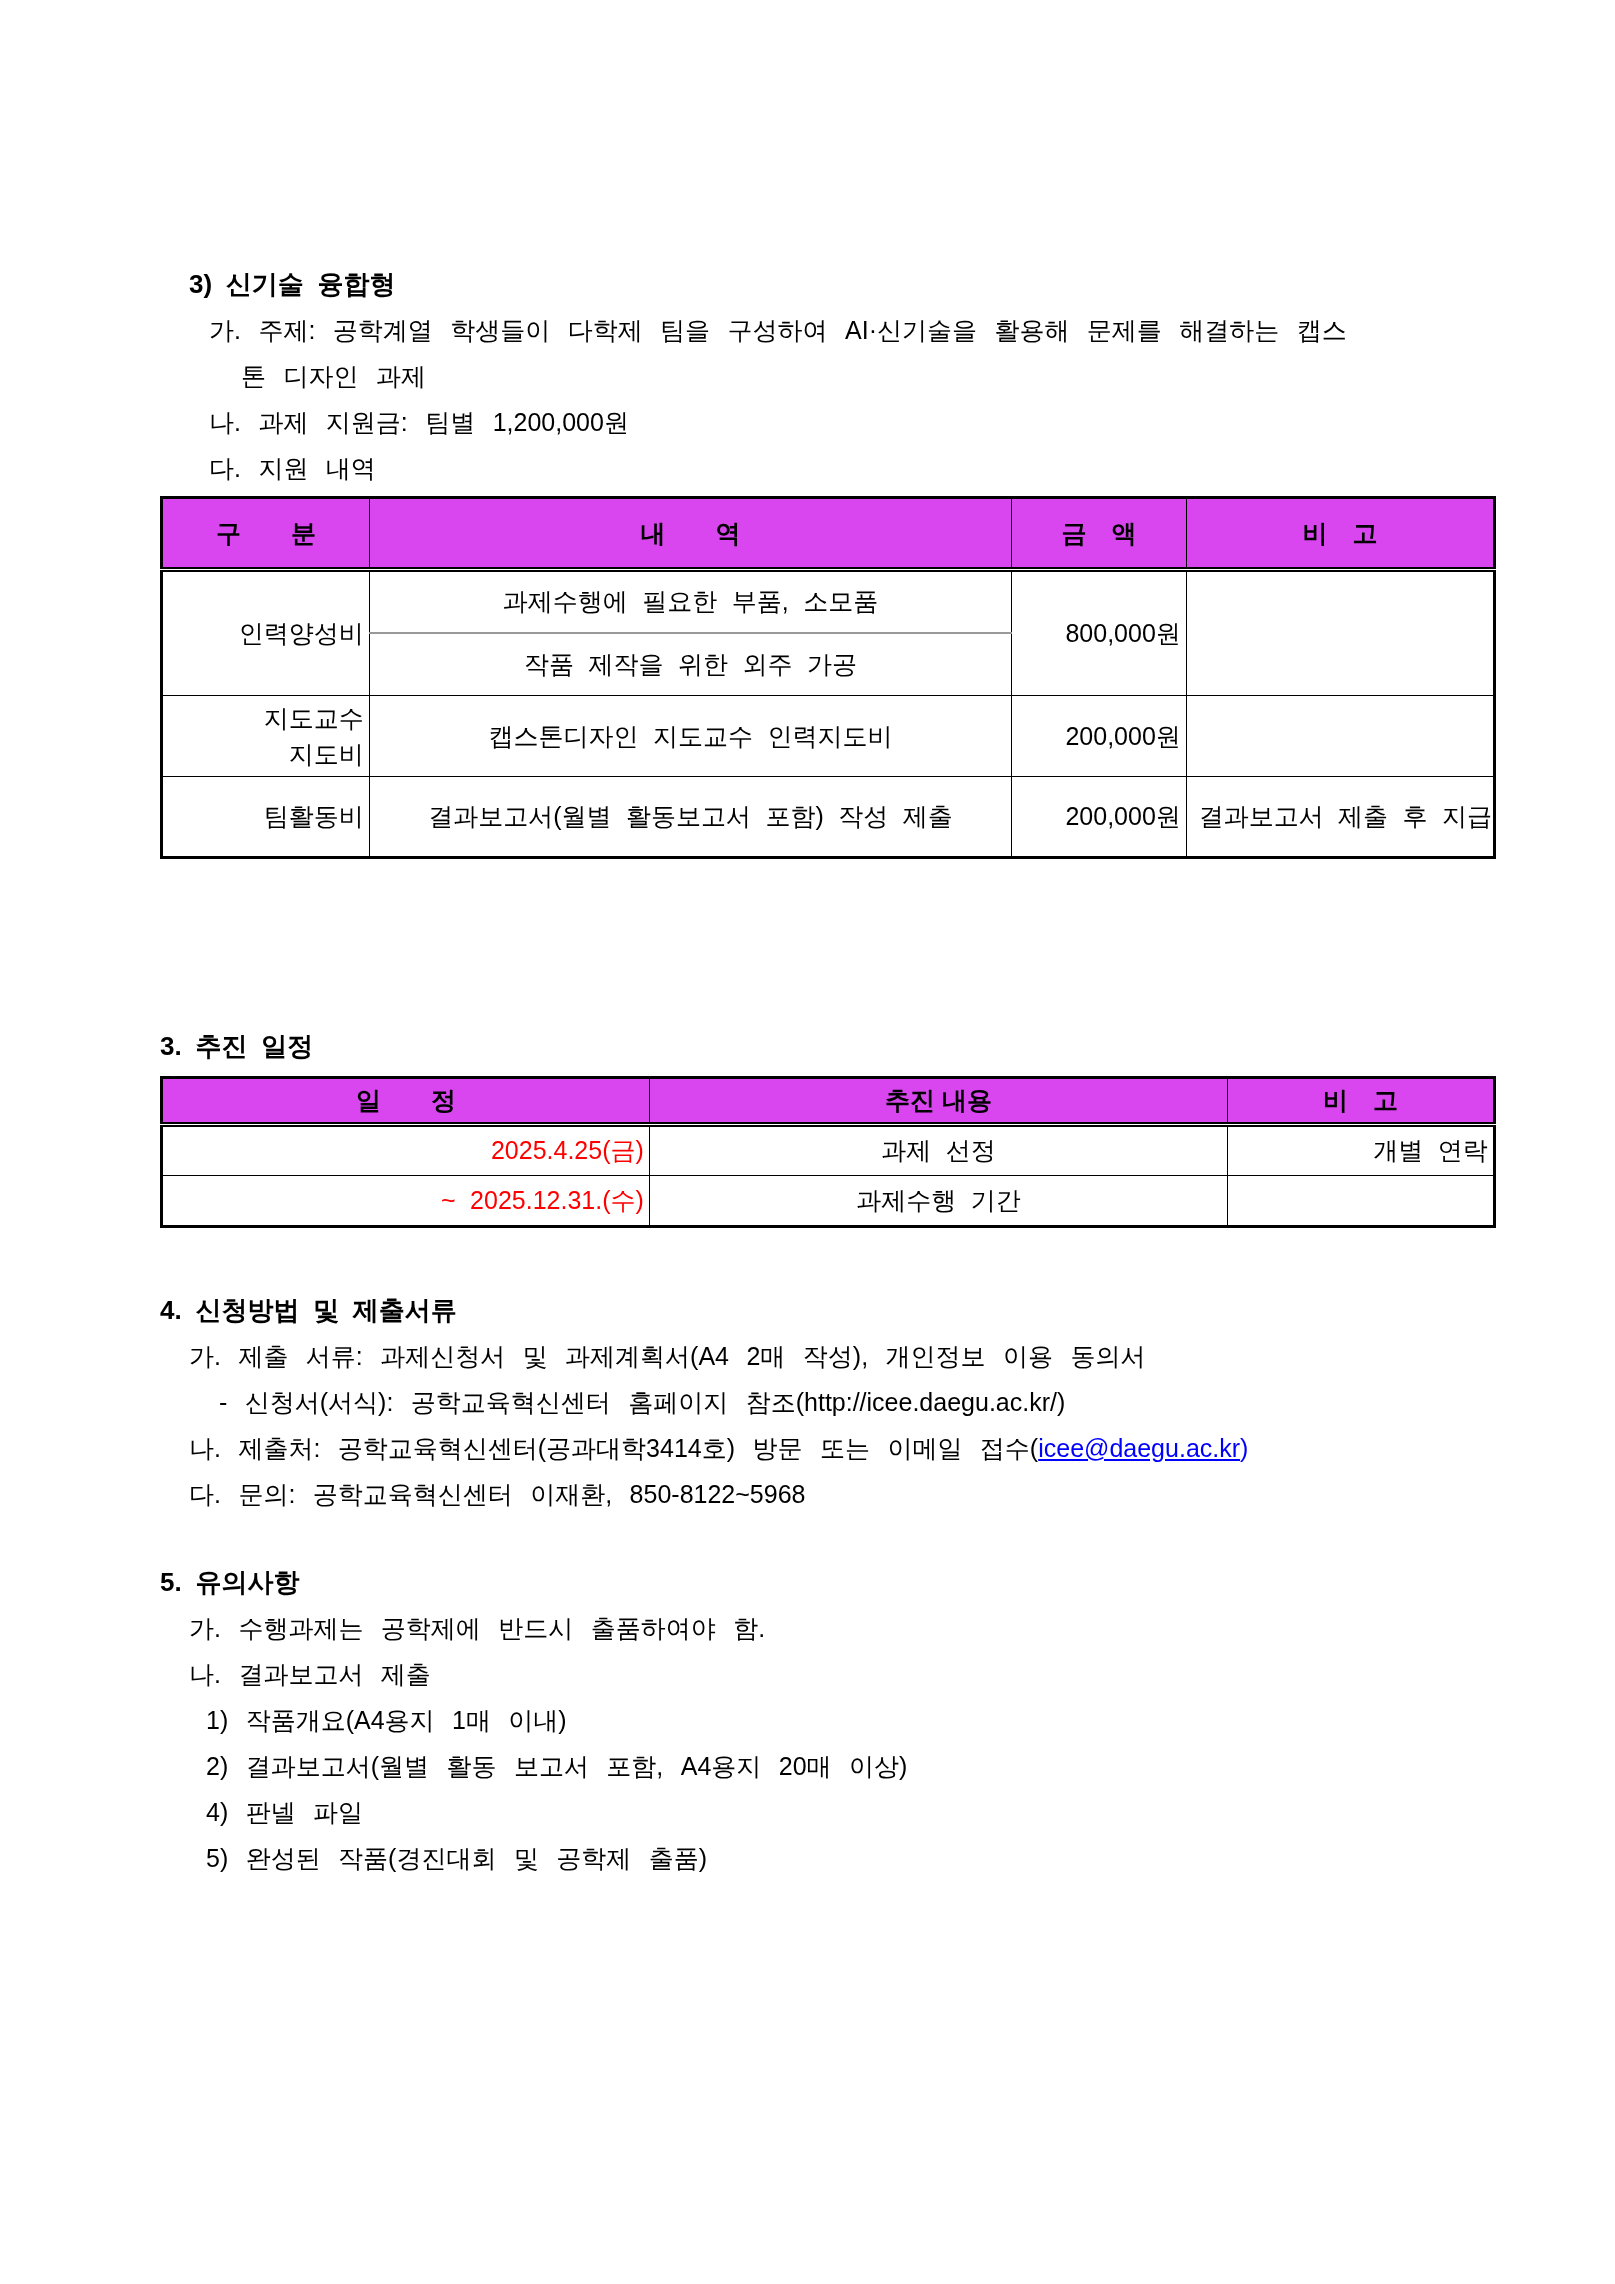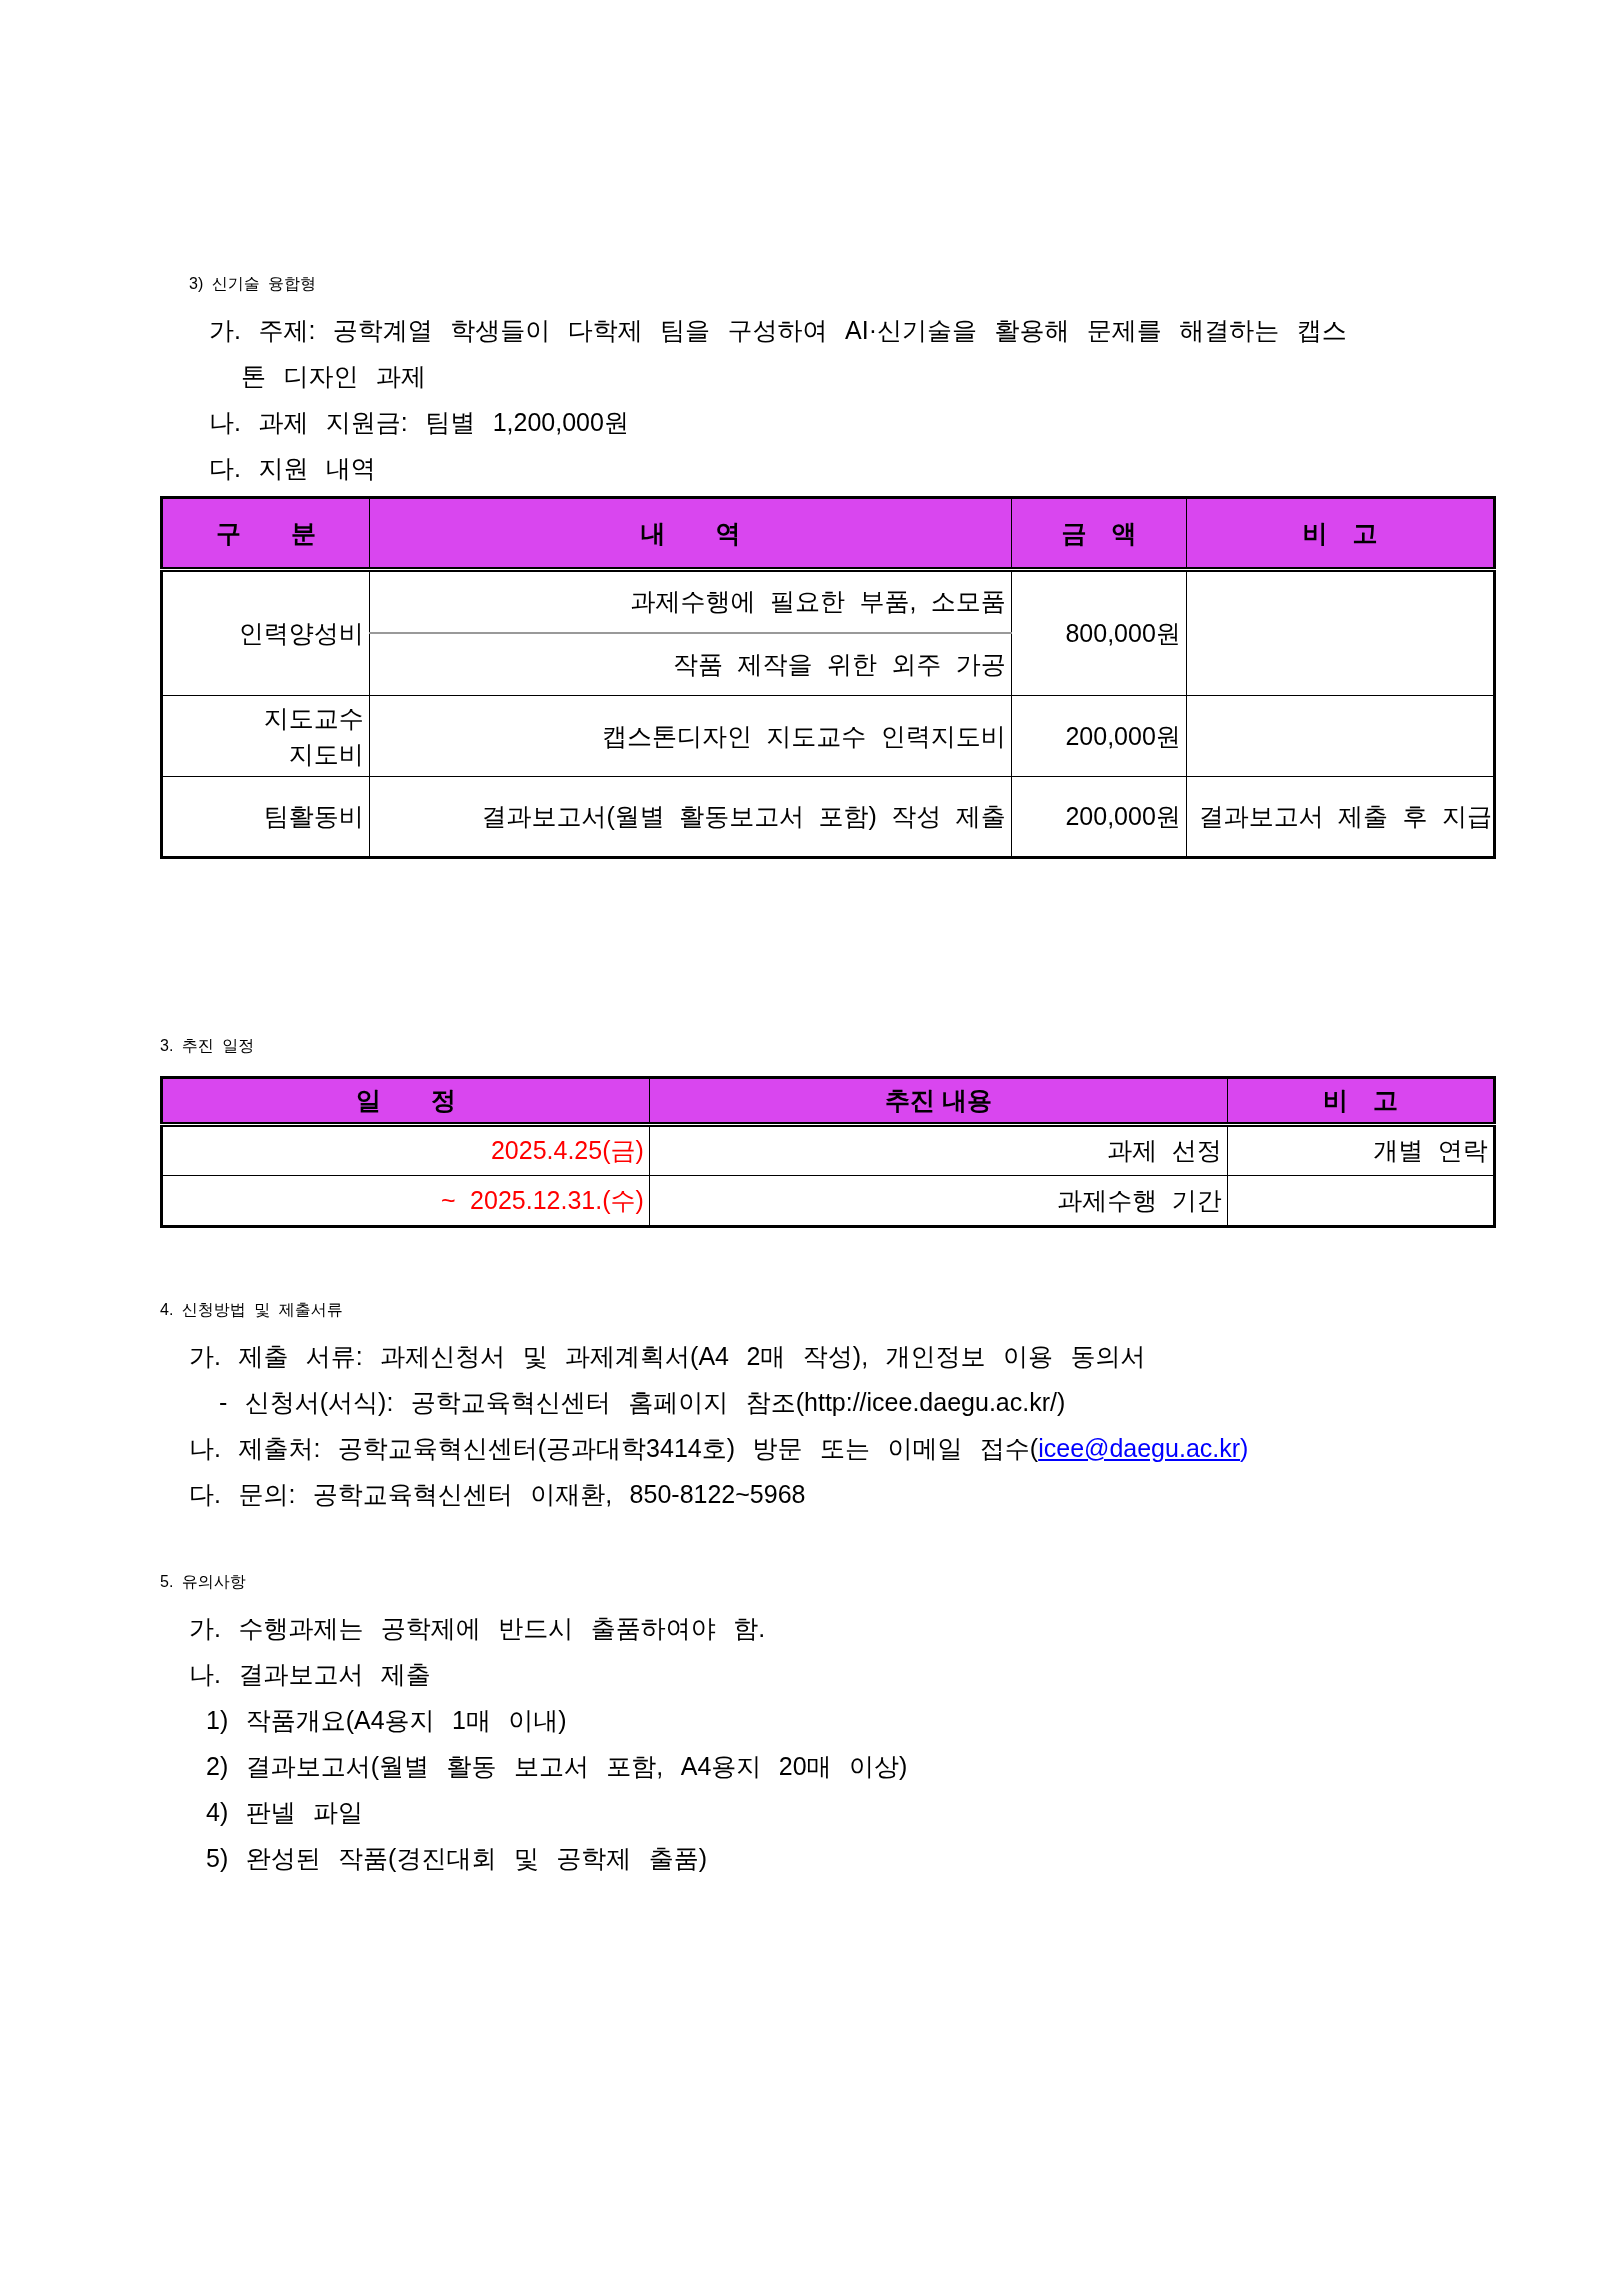--- a/index.html
+++ b/index.html
@@ -6,21 +6,21 @@
   .page{
     position:relative;
     width:1616px;height:2284px;
     background:#ffffff;
     font-family:"Liberation Sans","DejaVu Sans",sans-serif;
     font-size:25px;color:#000;
     overflow:hidden;
   }
   .content{padding:261px 124px 0 160px;}
 
-  .sec-heading{font-weight:normal;font-size:16px;line-height:46px;word-spacing:0.25em;}
+  .sec-heading{font-weight:bold;font-size:26px;line-height:46px;word-spacing:0.25em;}
   .h-indent{margin-left:29px;}
 
   .body-line{line-height:46px;word-spacing:0.42em;}
   .lvl1{margin-left:49px;}
   .lvl1b{margin-left:29px;}
   .lvl2{margin-left:59px;}
   .lvl-num{margin-left:46px;}
   .hang2{margin-left:81px;}
 
   table{border-collapse:collapse;table-layout:fixed;width:1332px;}
@@ -40,21 +40,21 @@
     word-spacing:normal;
     border-bottom:5.2px double #000;
   }
   tr.h-row1{height:72px;}
   tr.h-sub{height:63px;}
   tr.h-big{height:81px;}
   tr.h-row2{height:47px;}
   tr.h-sched{height:51px;}
 
   .cell-center{text-align:right;}
-  .cell-left{text-align:right;padding-left:16.3px;}
+  .cell-left{text-align:center;padding-left:16.3px;}
   .pre{white-space:pre-line;line-height:1.45;}
   .gray-split{border-bottom:2px solid #999 !important;}
 
   .red{color:#FF0000;}
   .link{color:#0000FF;text-decoration:underline;cursor:pointer;}
   .link-paren{color:#0000FF;}
 
   .gap-after-table1{margin-top:164px;}
   .mt-table{margin-top:5.2px;}
   .mt-table2{margin-top:6.5px;}

